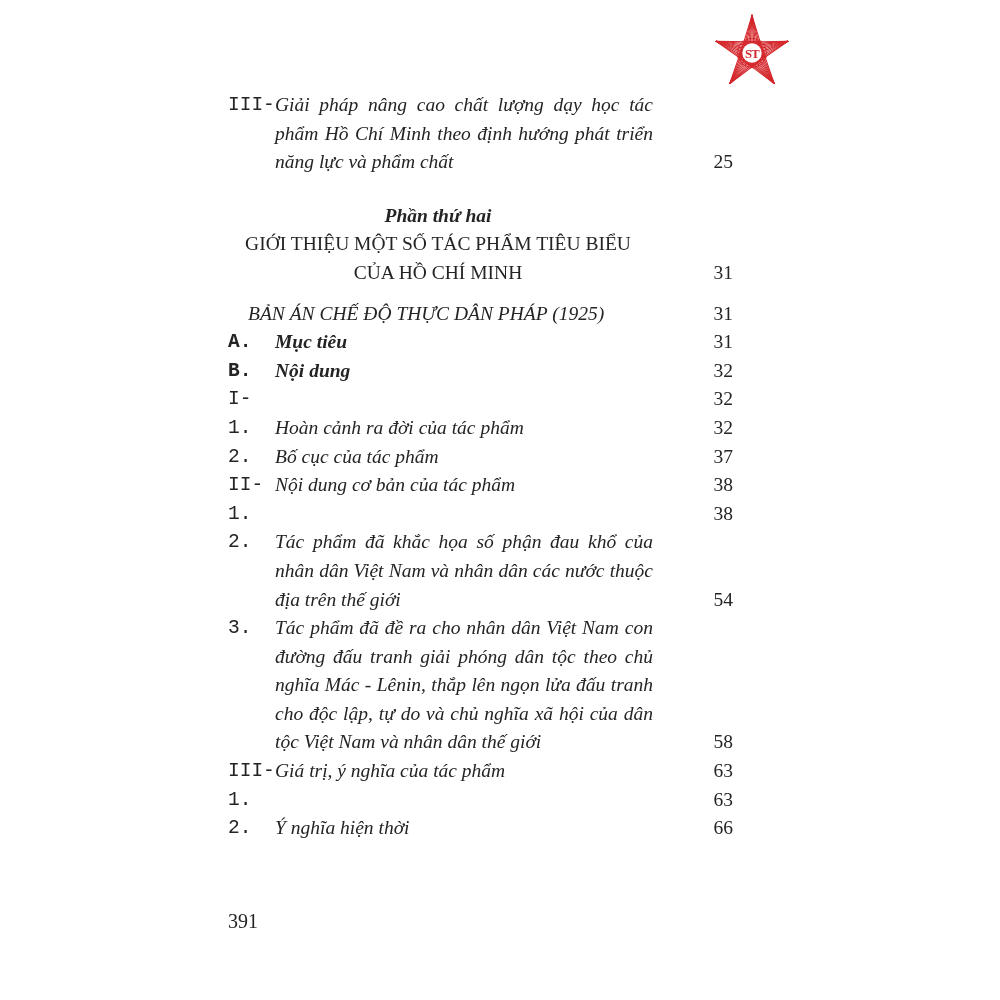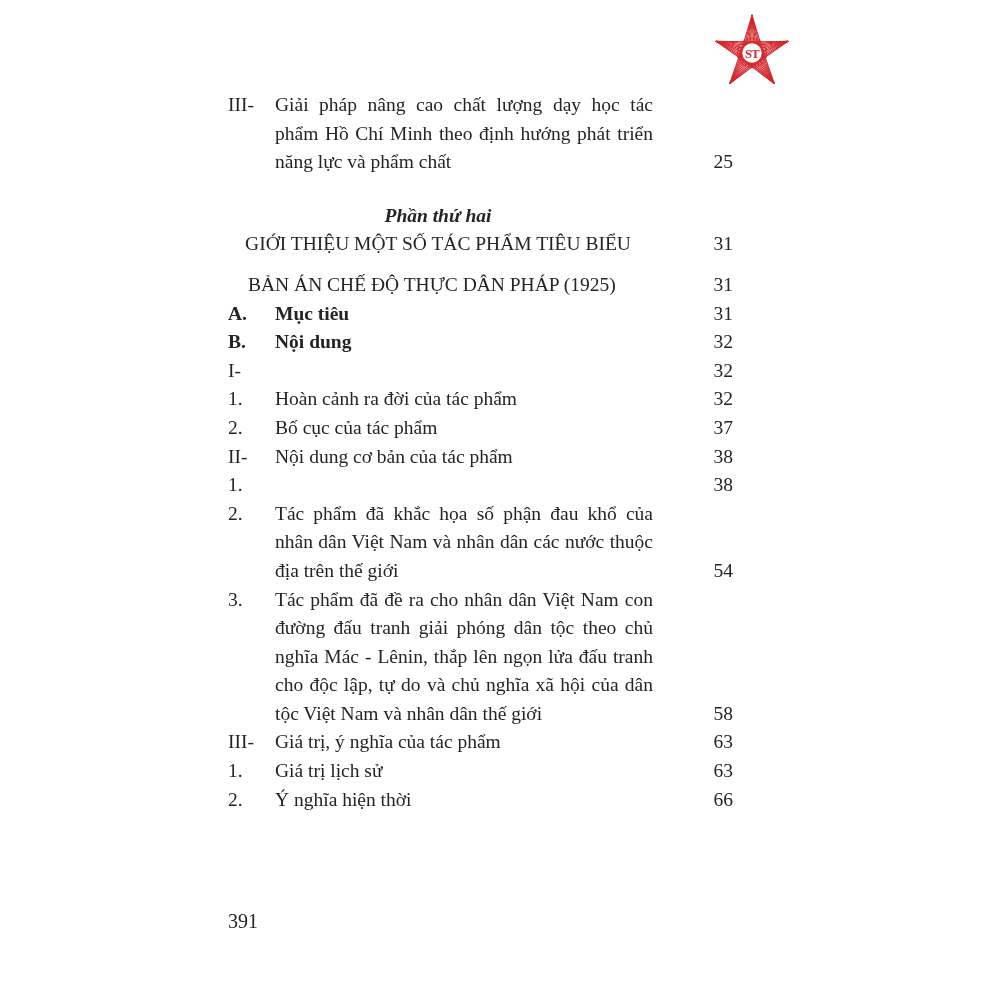--- a/index.html
+++ b/index.html
@@ -28,22 +28,22 @@
 
   
   .toc {
     position: absolute;
     left: 228px; top: 91px;
     width: 505px;
     font-size: 19.5px;
     line-height: 28.6px;
   }
   .row { display: flex; align-items: flex-start; }
-  .lbl { flex: 0 0 47px; }
-  .txt { flex: 0 0 378px; text-align: justify; }
+  .lbl { flex: 0 0 47px; font-family: Liberation Mono, monospace; }
+  .txt { flex: 0 0 378px; text-align: justify; font-style: italic; }
   .pg  { flex: 1 1 auto; text-align: right; align-self: flex-end; font-weight: normal; }
   .bold .lbl, .bold .txt { font-weight: bold; }
 
   
   .part-heading { margin-top: 25px; }
   .ph-center { width: 420px; text-align: center; }
   .ph-kicker { font-style: italic; font-weight: bold; }
   .ph-row { position: relative; }
   .ph-pg { position: absolute; right: 0; bottom: 0; }
 
@@ -135,20 +135,21 @@
     <div class="row">
       <span class="lbl">III-</span>
       <span class="txt">Giải pháp nâng cao chất lượng dạy học tác phẩm Hồ Chí Minh theo định hướng phát triển năng lực và phẩm chất</span>
       <span class="pg">25</span>
     </div>
 
     <div class="part-heading">
       <div class="ph-center ph-kicker">Phần thứ hai</div>
       <div class="ph-center">GIỚI THIỆU MỘT SỐ TÁC PHẨM TIÊU BIỂU</div>
       <div class="ph-row">
+        <div class="ph-center">CỦA HỒ CHÍ MINH</div>
         <span class="pg ph-pg">31</span>
       </div>
     </div>
 
     <div class="row section-row">
       <span class="txt section-title">BẢN ÁN CHẾ ĐỘ THỰC DÂN PHÁP (1925)</span>
       <span class="pg">31</span>
     </div>
 
     <div class="row bold">
@@ -204,21 +205,20 @@
     </div>
 
     <div class="row">
       <span class="lbl">III-</span>
       <span class="txt">Giá trị, ý nghĩa của tác phẩm</span>
       <span class="pg">63</span>
     </div>
 
     <div class="row">
       <span class="lbl">1.</span>
-      <span class="txt">Giá trị lịch sử</span>
       <span class="pg">63</span>
     </div>
 
     <div class="row">
       <span class="lbl">2.</span>
       <span class="txt">Ý nghĩa hiện thời</span>
       <span class="pg">66</span>
     </div>
 
   </main>

